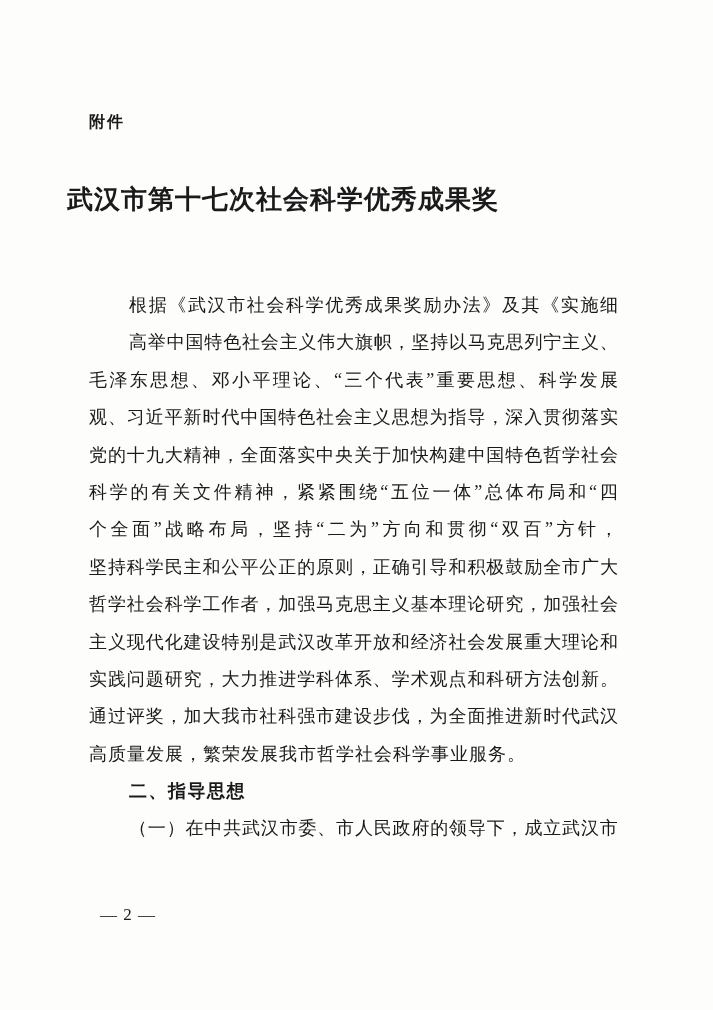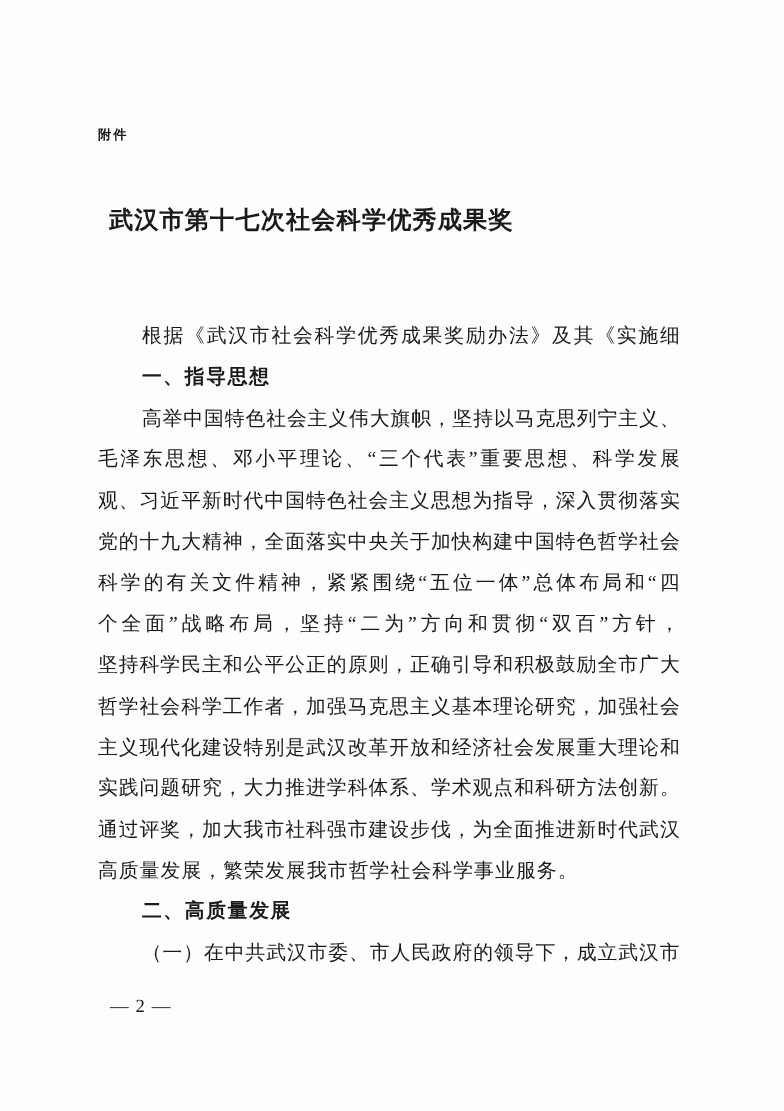--- a/index.html
+++ b/index.html
@@ -15,32 +15,32 @@
     position: absolute;
     inset: 0;
     background: #fdfdfc;
   }
   .attachment {
     position: absolute;
     left: 89px;
     top: 110px;
     font-family: "Liberation Sans", "DejaVu Sans", sans-serif;
     font-weight: bold;
-    font-size: 12px;
+    font-size: 16px;
     line-height: 24px;
     letter-spacing: 2px;
   }
   .title {
     position: absolute;
     top: 176px;
     left: 0;
     width: 566px;
     text-align: center;
     font-weight: bold;
-    font-size: 22px;
+    font-size: 26px;
     line-height: 48px;
     letter-spacing: 1px;
   }
   .doc-body {
     position: absolute;
     left: 89px;
     top: 287px;
     width: 529px;
     font-size: 18px;
   }
@@ -105,21 +105,20 @@
         <span>办</span>
         <span>法</span>
         <span>》</span>
         <span>及</span>
         <span>其</span>
         <span>《</span>
         <span>实</span>
         <span>施</span>
         <span>细</span>
       </div>
-      <div class="line heading indent">一、指导思想</div>
       <div class="line body indent fill">
         <span>高</span>
         <span>举</span>
         <span>中</span>
         <span>国</span>
         <span>特</span>
         <span>色</span>
         <span>社</span>
         <span>会</span>
         <span>主</span>
@@ -432,21 +431,21 @@
         <span>面</span>
         <span>推</span>
         <span>进</span>
         <span>新</span>
         <span>时</span>
         <span>代</span>
         <span>武</span>
         <span>汉</span>
       </div>
       <div class="line body">高质量发展，繁荣发展我市哲学社会科学事业服务。</div>
-      <div class="line heading indent">二、高质量发展</div>
+      <div class="line heading indent">二、指导思想</div>
       <div class="line body indent fill">
         <span>（</span>
         <span>一</span>
         <span>）</span>
         <span>在</span>
         <span>中</span>
         <span>共</span>
         <span>武</span>
         <span>汉</span>
         <span>市</span>

